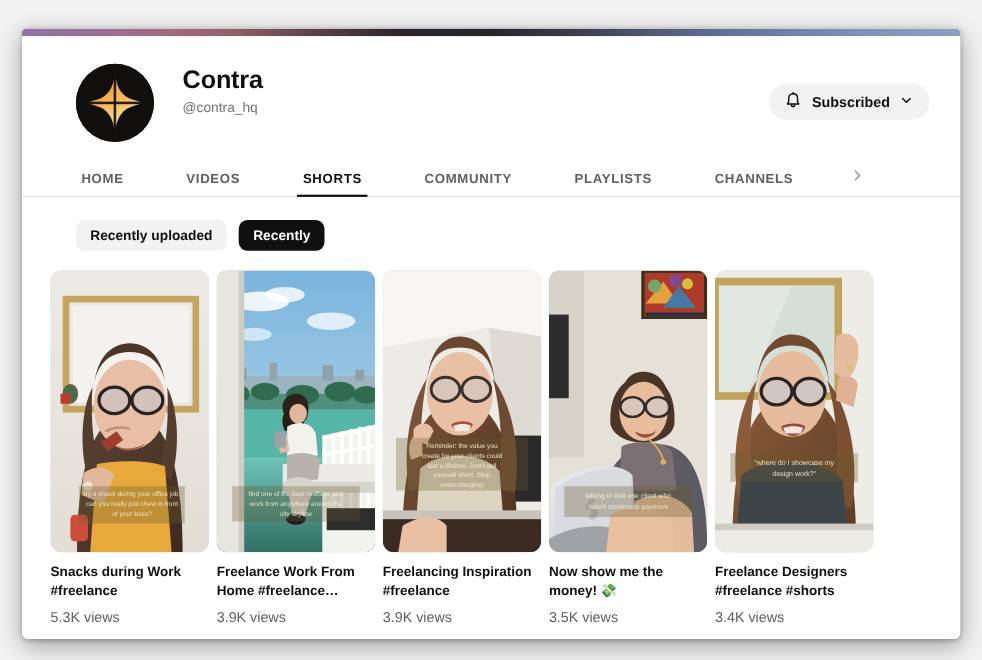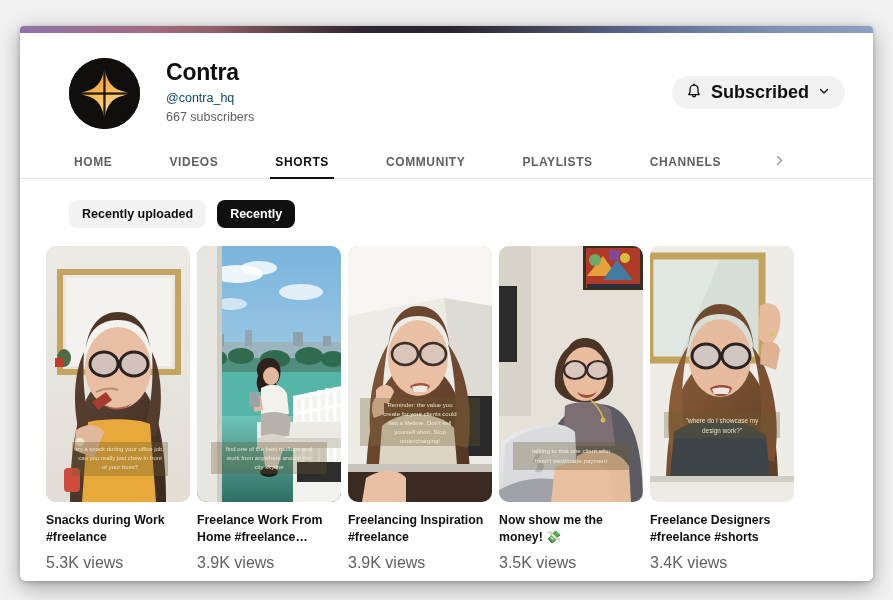--- a/index.html
+++ b/index.html
@@ -69,21 +69,21 @@
   }
   #channel-title {
     font-size: 23px;
     font-weight: 700;
     color: #0f0f0f;
     letter-spacing: -0.2px;
     line-height: 1.15;
   }
   #channel-handle {
     font-size: 12.5px;
-    color: #0c4a6e;
+    color: #737373;
     margin-top: 5px;
     line-height: 1.3;
   }
   #channel-subs {
     font-size: 12.5px;
     color: #606060;
     margin-top: 2px;
     line-height: 1.3;
   }
 
@@ -95,21 +95,21 @@
     gap: 9px;
     height: 33px;
     padding: 0 15px 0 14px;
     background: #f2f2f2;
     border: none;
     border-radius: 17px;
     cursor: pointer;
     font-family: inherit;
   }
   #subscribe-button .sub-label {
-    font-size: 18px;
+    font-size: 13px;
     font-weight: 600;
     color: #0f0f0f;
     white-space: nowrap;
   }
 
   
   #channel-tabs {
     display: flex;
     align-items: center;
     padding: 0 28px 0 49px;
@@ -192,21 +192,21 @@
     margin-top: 10px;
     font-size: 12.3px;
     font-weight: 700;
     color: #0f0f0f;
     line-height: 1.37;
     max-height: 34px;
     overflow: hidden;
   }
   .short-views {
     margin-top: 7px;
-    font-size: 16px;
+    font-size: 13px;
     color: #606060;
     line-height: 1.3;
   }
 </style>
 </head>
 <body>
 
 <div id="browser-window">
 
   <div id="wallpaper-strip"></div>
@@ -230,21 +230,20 @@
                    C33.8 48.5 28.8 40.6 17.2 37.8 C14.6 37.1 12.4 36.5 11 35.5
                    C12.4 34.5 14.6 33.9 17.2 33.2 C28.8 30.4 33.8 22.5 35.5 9 Z" fill="url(#starGrad)"></path>
           <rect x="34.3" y="9" width="2.3" height="53" fill="#100f0d" opacity="0.92"></rect>
           <rect x="11" y="34.4" width="49" height="2.3" fill="#100f0d" opacity="0.92"></rect>
         </svg>
       </div>
 
       <div id="channel-meta">
         <div id="channel-title">Contra</div>
         <div id="channel-handle">@contra_hq</div>
-        <div id="channel-subs">667 subscribers</div>
       </div>
 
       <button id="subscribe-button">
         <span>
           <svg width="16" height="17" viewBox="0 0 16 17" fill="none" stroke="#0f0f0f" stroke-width="1.3">
             <path d="M8 2.2 C5.5 2.2 4 4 4 6.2 V9.4 L2.8 11.6 H13.2 L12 9.4 V6.2 C12 4 10.5 2.2 8 2.2 Z" stroke-linejoin="round"></path>
             <path d="M6.5 11.9 C6.5 13.1 7.1 13.9 8 13.9 C8.9 13.9 9.5 13.1 9.5 11.9" stroke-linecap="round"></path>
             <path d="M8 1.2 V2.2" stroke-linecap="round"></path>
           </svg>
         </span>

